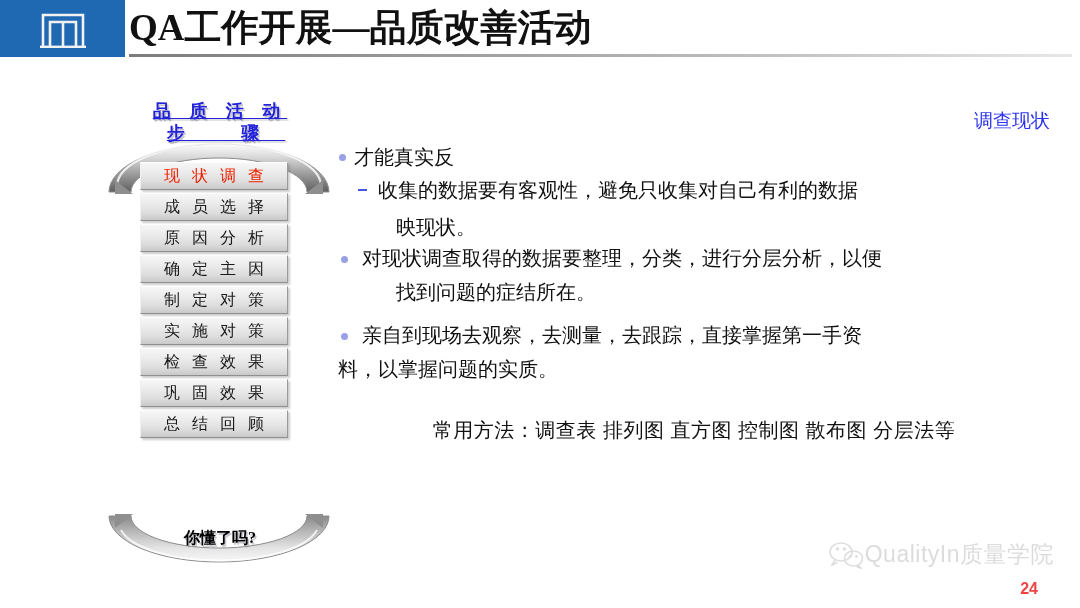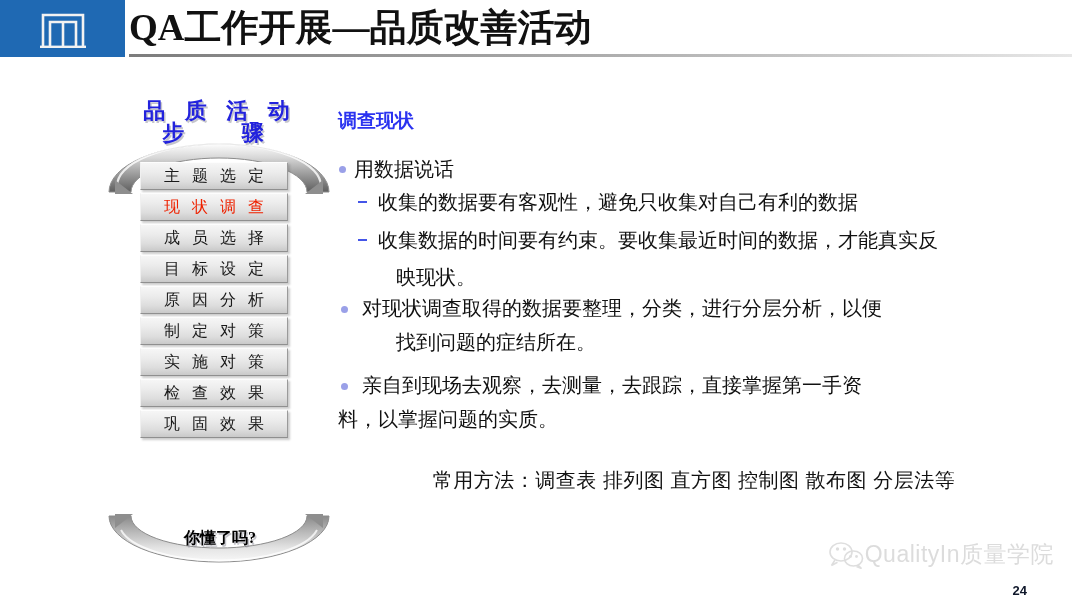--- a/index.html
+++ b/index.html
@@ -65,25 +65,26 @@
   }
   .steps-heading {
     position: absolute;
     left: 0;
     top: 0;
     width: 250px;
     text-align: center;
     color: #2222dd;
     font-family: "Liberation Serif", "DejaVu Serif", serif;
     font-weight: bold;
-    font-size: 22px;
+    font-size: 18px;
     line-height: 22px;
     text-shadow: 1.5px 1.5px 0 rgba(150,150,160,0.55);
     z-index: 6;
     pointer-events: none;
+    text-decoration: underline;
   }
   .steps-heading .l1 { letter-spacing: 7px; }
   .steps-heading .l2 { letter-spacing: 26px; padding-left: 12px; }
 
   
   .arc {
     position: absolute;
     left: 8px;
     width: 232px;
     height: 60px;
@@ -140,23 +141,24 @@
   
   .body-panel {
     position: absolute;
     left: 338px;
     top: 108px;
     width: 712px;
   }
   .body-title {
     color: #2b33f0;
     font-size: 19px;
-    font-weight: bold;
+    font-weight: normal;
     line-height: 26px;
-    margin-bottom: 20px;
+    margin-bottom: 8px;
+    text-align: right;
   }
   .lvl1 {
     position: relative;
     font-size: 20px;
     color: #111111;
     line-height: 30px;
     padding-left: 16px;
     margin-bottom: 2px;
   }
   .lvl1 > .dot {
@@ -214,25 +216,25 @@
     opacity: 0.72;
   }
   .wm-text {
     font-size: 23px;
     color: #cfcfcf;
     letter-spacing: 0.5px;
     white-space: nowrap;
   }
   .page-number {
     position: absolute;
-    right: 45px;
+    right: 34px;
     bottom: 10px;
-    font-size: 13px;
+    font-size: 16px;
     font-weight: bold;
-    color: #0f172a;
+    color: #ef4444;
   }
 </style>
 </head>
 <body>
 
 <div id="slide">
 
   <div class="logo-box">
     <svg class="logo-glyph" viewBox="0 0 50 40">
       <g fill="none" stroke="#f2f2f2" stroke-width="2.6">
@@ -263,29 +265,29 @@
       <path d="M30 58 L12 44 L12 58 Z" fill="#8e8e8e"></path>
       <path d="M202 58 L220 44 L220 58 Z" fill="#8e8e8e"></path>
     </svg>
 
     <div class="steps-heading">
       <div class="l1">品  质  活  动</div>
       <div class="l2">步         骤</div>
     </div>
 
     <div class="step-list">
-      <div class="step">主 题 选 定</div>
       <div class="step highlight">现 状 调 查</div>
       <div class="step">成 员 选 择</div>
-      <div class="step">目 标 设 定</div>
       <div class="step">原 因 分 析</div>
+      <div class="step">确 定 主 因</div>
       <div class="step">制 定 对 策</div>
       <div class="step">实 施 对 策</div>
       <div class="step">检 查 效 果</div>
       <div class="step">巩 固 效 果</div>
+      <div class="step">总 结 回 顾</div>
     </div>
 
     <svg class="arc arc-bottom" viewBox="0 0 232 60">
       <defs>
         <linearGradient id="arcGradBot" x1="0" y1="0" x2="0" y2="1">
           <stop offset="0%" stop-color="#8a8a8a"></stop>
           <stop offset="35%" stop-color="#b9b9b9"></stop>
           <stop offset="70%" stop-color="#e4e4e4"></stop>
           <stop offset="100%" stop-color="#f8f8f8"></stop>
         </linearGradient>
@@ -298,32 +300,28 @@
 
     <div class="steps-footnote">你懂了吗?</div>
   </div>
 
   <div class="body-panel">
 
     <div class="body-title">调查现状</div>
 
     <div class="lvl1">
       <span class="dot"></span>
-      <span>用数据说话</span>
+      <span>才能真实反</span>
     </div>
 
     <div class="lvl2">
       <span class="dash"></span>
       <span>收集的数据要有客观性，避免只收集对自己有利的数据</span>
     </div>
 
-    <div class="lvl2">
-      <span class="dash"></span>
-      <span>收集数据的时间要有约束。要收集最近时间的数据，才能真实反</span>
-    </div>
     <div class="hang indent-cont">映现状。</div>
 
     <div class="lvl1 spaced">
       <span class="dot"></span>
       <span>对现状调查取得的数据要整理，分类，进行分层分析，以便</span>
     </div>
     <div class="hang indent-cont">找到问题的症结所在。</div>
 
     <div class="lvl1 spaced" style="margin-top:12px">
       <span class="dot"></span>

